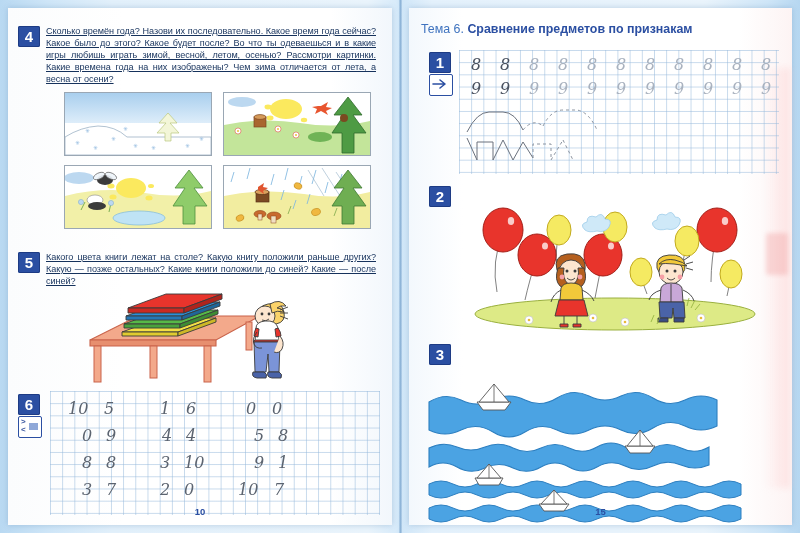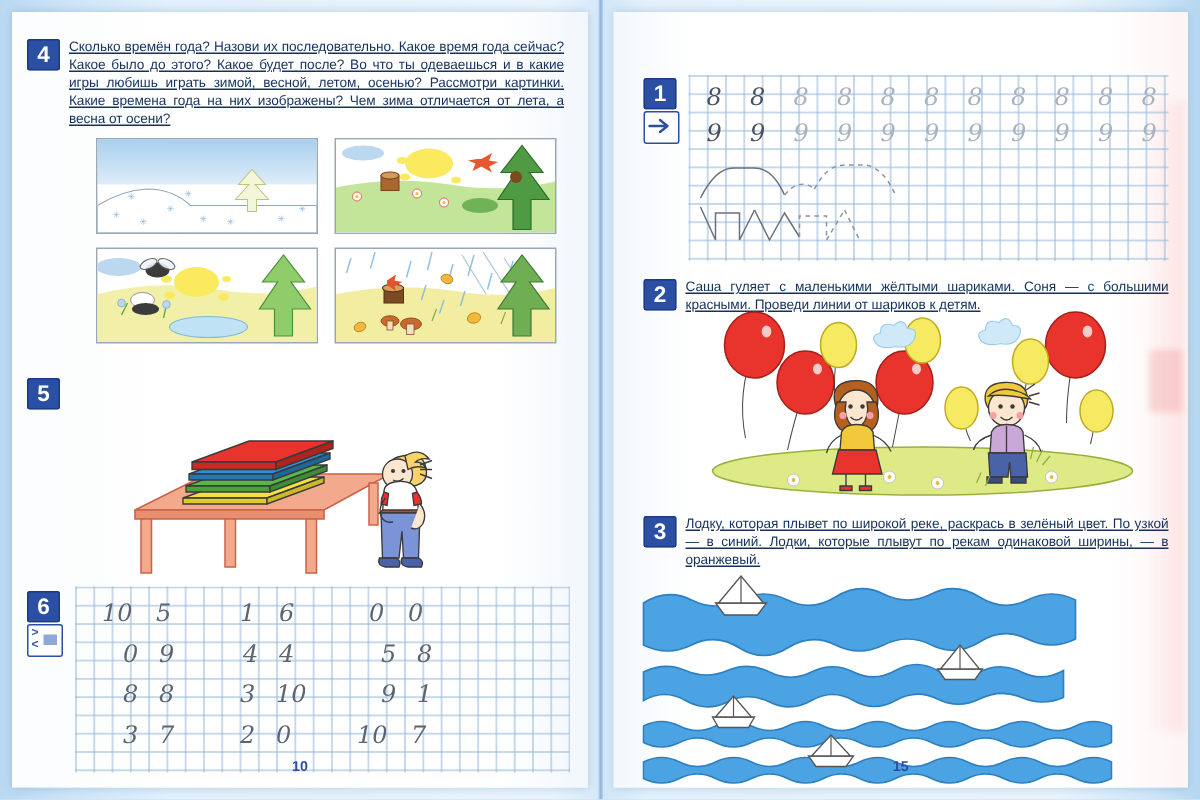--- a/index.html
+++ b/index.html
@@ -230,20 +230,21 @@
           <ellipse cx="92" cy="46" rx="4.5" ry="3.4" transform="rotate(-15 92 46)"></ellipse>
             </g>
         <g stroke="#7ea84a" stroke-width=".8" fill="none">
               <path d="M64 48 l3 -8"></path>
               <path d="M110 50 l3 -8"></path>
             </g>
       </svg>
     </div>
 
     <div class="badge" style="left:10px;top:244px;">5</div>
+    <div class="task" style="left:38px;top:243px;width:330px;">Какого цвета книги лежат на столе?  Какую книгу положили раньше других? Какую —  позже остальных? Какие книги положили до синей? Какие — после синей?</div>
 
     <div class="cap" style="left:56px;top:280px;width:230px;height:96px;">
       <svg width="230" height="96" viewBox="0 0 230 96">
 
         <path d="M26 52 L74 28 L196 28 L152 52 Z" fill="#f3a98b" stroke="#c9634a" stroke-width="1.1"></path>
         <path d="M26 52 L26 58 L152 58 L152 52 Z" fill="#e78f6f" stroke="#c9634a" stroke-width="1.1"></path>
         <rect x="30" y="58" width="7" height="36" fill="#f3a98b" stroke="#c9634a" stroke-width="1"></rect>
         <rect x="86" y="58" width="7" height="32" fill="#f3a98b" stroke="#c9634a" stroke-width="1"></rect>
         <rect x="140" y="58" width="7" height="36" fill="#f3a98b" stroke="#c9634a" stroke-width="1"></rect>
         <rect x="182" y="34" width="6" height="28" fill="#f3a98b" stroke="#c9634a" stroke-width="1"></rect>
@@ -324,20 +325,24 @@
 
     <div class="pgno" style="left:50%;transform:translateX(-50%);">10</div>
    </div>
   </div>
 
   <div class="page" id="page-right">
    <div class="page-inner">
     <div class="bleed"></div>
     <div class="bleed2"></div>
 
+    <div class="topic" style="left:12px;top:14px;">
+      <span class="light">Тема 6.</span>
+      <span>Сравнение предметов по признакам</span>
+    </div>
 
     <div class="badge" style="left:20px;top:44px;">1</div>
     <div class="subbadge" style="left:20px;top:66px;">
       <svg width="20" height="18" viewBox="0 0 20 18">
         <path d="M3 9 L14 9 M10 5 L15 9 L10 13" stroke="#2b4fa2" stroke-width="1.6" fill="none" stroke-linecap="round" stroke-linejoin="round"></path>
       </svg>
     </div>
 
     <div class="gridpaper" style="left:50px;top:42px;width:320px;height:124px;"></div>
     <div style="position:absolute;left:50px;top:42px;width:320px;height:124px;">
@@ -373,21 +378,20 @@
       </svg>
       <svg style="position:absolute;left:0;top:84px;" width="320" height="34">
         <path d="M8 4 L18 26 L18 8 L34 8 L34 26 L44 6" fill="none" stroke="#6a717d" stroke-width="1"></path>
         <path d="M44 6 L54 26 L64 8 L74 24" fill="none" stroke="#6a717d" stroke-width="1"></path>
         <path d="M74 24 L74 10 L92 10 L92 26 L104 6" fill="none" stroke="#8c94a0" stroke-width="1" stroke-dasharray="3 3"></path>
         <path d="M104 6 L114 26" fill="none" stroke="#8c94a0" stroke-width="1" stroke-dasharray="3 3"></path>
       </svg>
     </div>
 
     <div class="badge" style="left:20px;top:178px;">2</div>
-    <div class="task" style="left:48px;top:177px;width:322px;">Саша гуляет с маленькими жёлтыми шариками. Соня — с большими красными. Проведи линии от шариков к детям.</div>
 
     <div class="cap" style="left:16px;top:200px;width:360px;height:124px;">
       <svg width="360" height="124" viewBox="0 0 360 124">
 
         <ellipse cx="190" cy="106" rx="140" ry="16" fill="#ddea86" stroke="#9ab03e" stroke-width="1"></ellipse>
 
         <g stroke="#4a4a4a" stroke-width=".7" fill="none">
           <path d="M78 24 Q66 54 72 84"></path>
           <path d="M112 48 Q104 74 100 92"></path>
           <path d="M178 48 Q174 70 170 90"></path>
@@ -476,21 +480,20 @@
               <circle cx="276" cy="110" r="1.3"></circle>
             </g>
         <g stroke="#8fae3a" stroke-width=".8" fill="none">
           <path d="M262 98 l2 -8 M266 100 l4 -8 M270 102 l5 -6"></path>
           <path d="M226 114 l3 -7 M232 116 l3 -7"></path>
             </g>
       </svg>
     </div>
 
     <div class="badge" style="left:20px;top:336px;">3</div>
-    <div class="task" style="left:48px;top:335px;width:322px;">Лодку, которая плывет по широкой реке, раскрась в зелёный цвет. По узкой — в синий. Лодки, которые плывут по рекам одинаковой ширины, — в оранжевый.</div>
 
     <div class="cap" style="left:16px;top:372px;width:360px;height:140px;">
       <svg width="360" height="140" viewBox="0 0 360 140">
         <defs>
           <path id="wv1" d="M4 0 q14 -7 28 0 t28 0 t28 0 t28 0 t28 0 t28 0 t28 0 t28 0 t28 0 t28 0 t28 0 t28 0"></path>
         </defs>
 
         <g>
           <path d="M4 22 q16 -10 32 -2 q16 8 32 0 q16 -8 32 0 q16 8 32 -2 q16 -10 32 -2 q16 8 32 0 q16 -8 32 2 q16 10 32 2 q16 -8 32 0 l0 26 q-16 8 -32 0 q-16 -8 -32 2 q-16 10 -32 2 q-16 -8 -32 0 q-16 8 -32 0 q-16 -8 -32 2 q-16 10 -32 0 q-16 -10 -32 -2 q-16 8 -32 0 z" fill="#4ba3e3" stroke="#2d7fc0" stroke-width="1.1"></path>
         </g>

